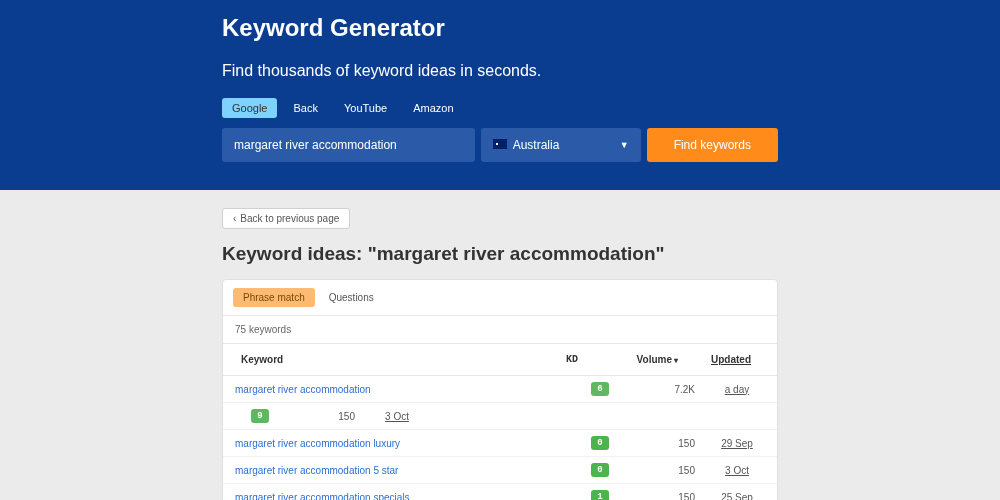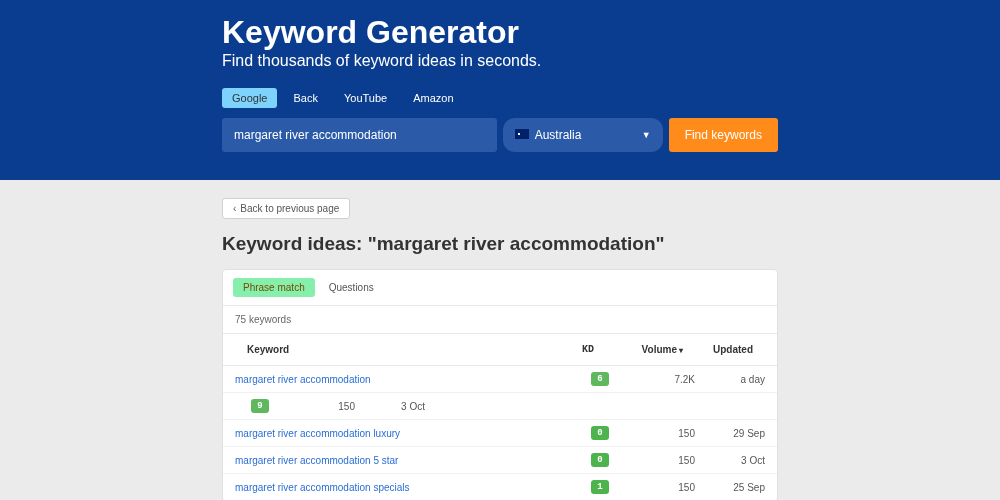--- a/index.html
+++ b/index.html
@@ -1,44 +1,44 @@
 <!DOCTYPE html>
 <html><head>
 <meta charset="utf-8">
 <style>
 * { margin: 0; padding: 0; box-sizing: border-box; }
 body { font-family: -apple-system, BlinkMacSystemFont, "Segoe UI", Arial, sans-serif; background: #ebebeb; }
 .hero { background: #0a3d8f; padding: 14px 0 28px; }
 .container { width: 556px; margin: 0 auto; }
-.title { color: #fff; font-size: 32px; font-weight: 700; margin-bottom: 1px; }
+.title { color: #fff; font-size: 24px; font-weight: 700; margin-bottom: 20px; }
 .subtitle { color: #fff; font-size: 16px; margin-bottom: 18px; }
 .engine-tabs { display: flex; gap: 6px; margin-bottom: 10px; }
 .engine-tab { padding: 4px 10px; color: #fff; font-size: 11px; cursor: pointer; border-radius: 3px; }
 .engine-tab.active { background: #7dd3fc; color: #333; }
 .search-row { display: flex; gap: 6px; }
 .search-input { flex: 1; background: #2a5aa8; border: none; color: #fff; padding: 10px 12px; font-size: 12px; border-radius: 3px; }
 .search-input::placeholder { color: #b8c9e5; }
-.country-select { width: 160px; background: #2a5aa8; color: #fff; padding: 10px 12px; font-size: 12px; border-radius: 12px; display: flex; align-items: center; justify-content: space-between; cursor: pointer; }
-.find-btn { background: #ff8c1a; color: #fff; border: none; padding: 10px 16px; font-size: 12px; border-radius: 3px; cursor: pointer; font-weight: 500; }
+.country-select { width: 160px; background: #2a5aa8; color: #fff; padding: 10px 12px; font-size: 12px; border-radius: 3px; display: flex; align-items: center; justify-content: space-between; cursor: pointer; }
+.find-btn { background: #ff8c1a; color: #fff; border: none; padding: 10px 27px; font-size: 12px; border-radius: 3px; cursor: pointer; font-weight: 500; }
 .flag { width: 14px; height: 10px; background: linear-gradient(to bottom, #012169 50%, #012169 50%); display: inline-block; margin-right: 6px; position: relative; }
 .flag::after { content: ''; position: absolute; inset: 0; background: radial-gradient(circle at 30% 50%, #fff 1px, transparent 1px); }
 .chev-down { font-size: 9px; }
 .content { padding: 18px 0 30px; }
 .back-btn { display: inline-flex; align-items: center; gap: 4px; background: #fff; border: 1px solid #d0d0d0; padding: 4px 10px; font-size: 10px; color: #555; border-radius: 3px; cursor: pointer; margin-bottom: 14px; }
 .page-title { font-size: 19px; font-weight: 700; color: #333; margin-bottom: 14px; }
 .card { background: #fff; border: 1px solid #e0e0e0; border-radius: 4px; }
 .tab-row { padding: 8px 10px; border-bottom: 1px solid #e8e8e8; display: flex; gap: 4px; }
 .tab { padding: 4px 10px; font-size: 10px; color: #555; border-radius: 3px; cursor: pointer; }
-.tab.active { background: #86efac; color: #7a4a00; }
+.tab.active { background: #fdba74; color: #7a4a00; }
 .count-row { padding: 8px 12px; font-size: 10px; color: #666; border-bottom: 1px solid #e8e8e8; }
-.thead { display: flex; padding: 10px 24px; font-size: 10px; color: #333; font-weight: 600; border-bottom: 1px solid #e8e8e8; }
+.thead { display: flex; padding: 10px 18px; font-size: 10px; color: #333; font-weight: 600; border-bottom: 1px solid #e8e8e8; gap: 11px; }
 .col-kw { flex: 1; }
 .col-kd { width: 50px; text-align: center; font-family: Liberation Mono, monospace; }
 .col-vol { width: 70px; text-align: right; }
-.col-upd { width: 70px; text-align: right; padding-left: 14px; }
+.col-upd { width: 70px; text-align: center; padding-left: 14px; text-decoration: underline; }
 .trow { display: flex; padding: 6px 12px; font-size: 10px; color: #555; border-bottom: 1px solid #f2f2f2; align-items: center; }
 .kd-badge { display: inline-block; min-width: 18px; padding: 2px 5px; border-radius: 3px; color: #fff; font-size: 9px; text-align: center; font-weight: 600; }
 .kw-link { color: #2a6dd4; cursor: pointer; }
 .sort-ind { font-size: 8px; margin-left: 2px; }
 </style>
 </head>
 <body>
 
 <div class="hero">
   <div class="container">

